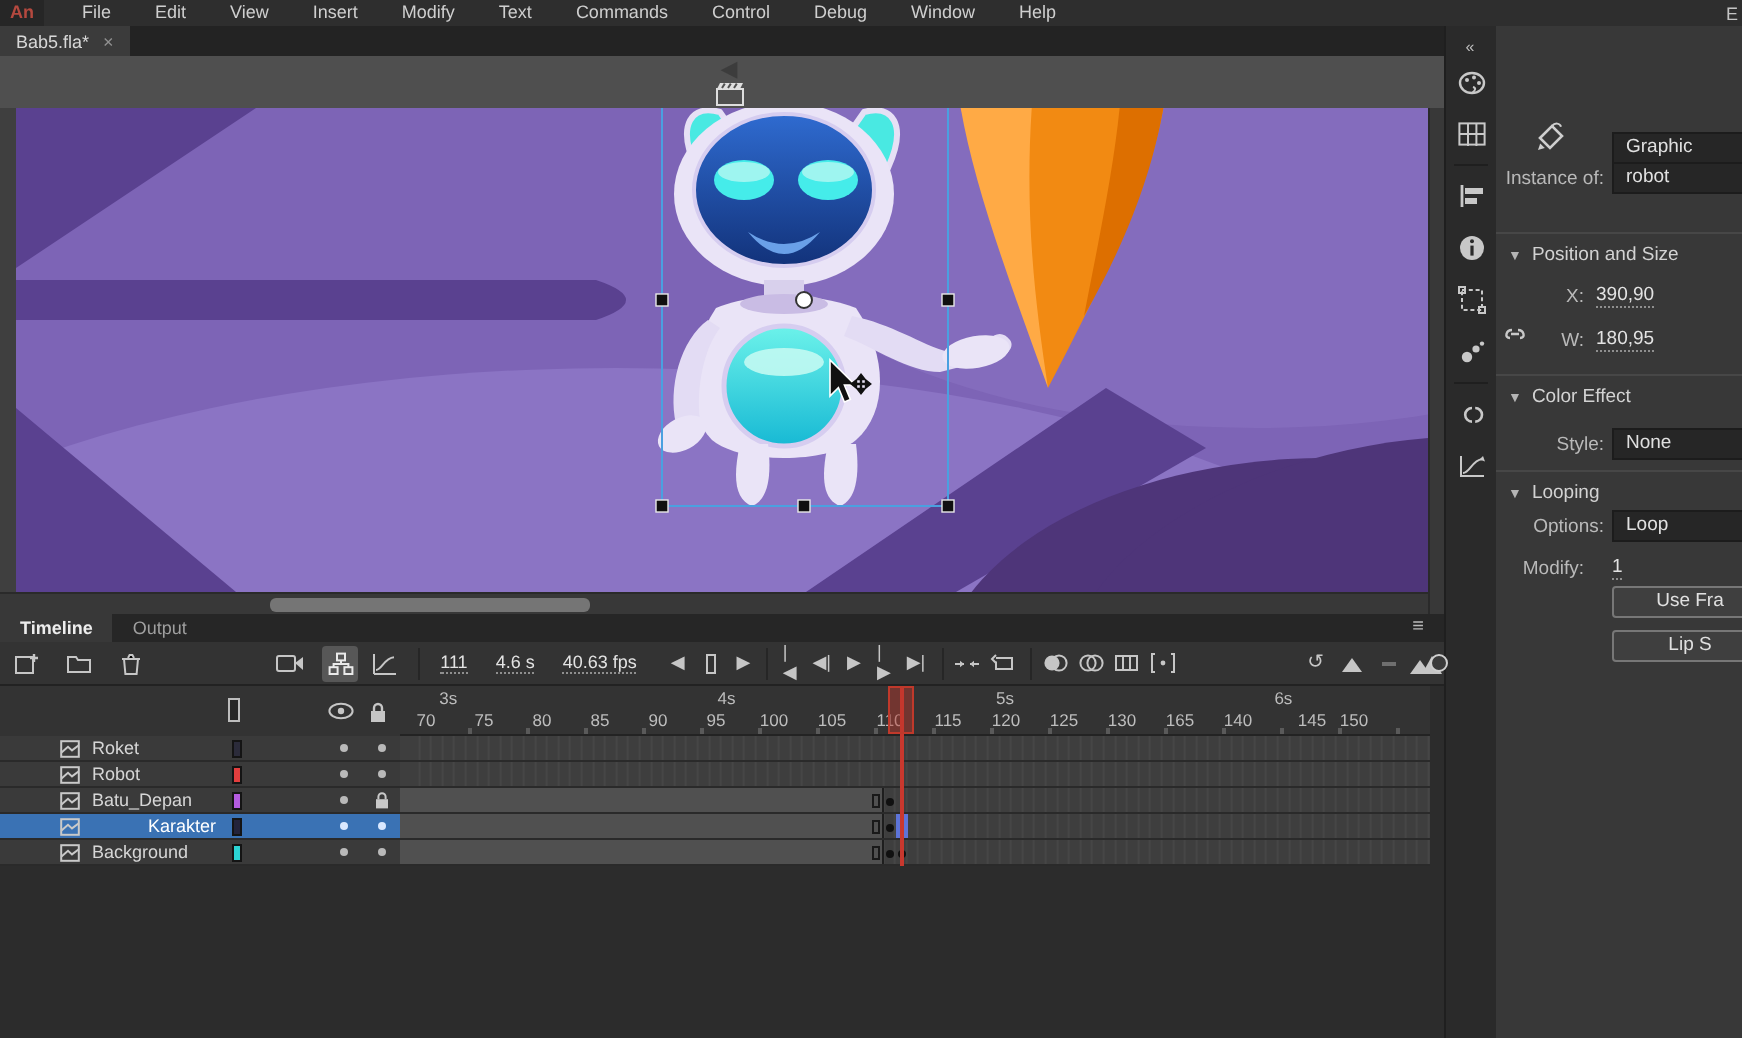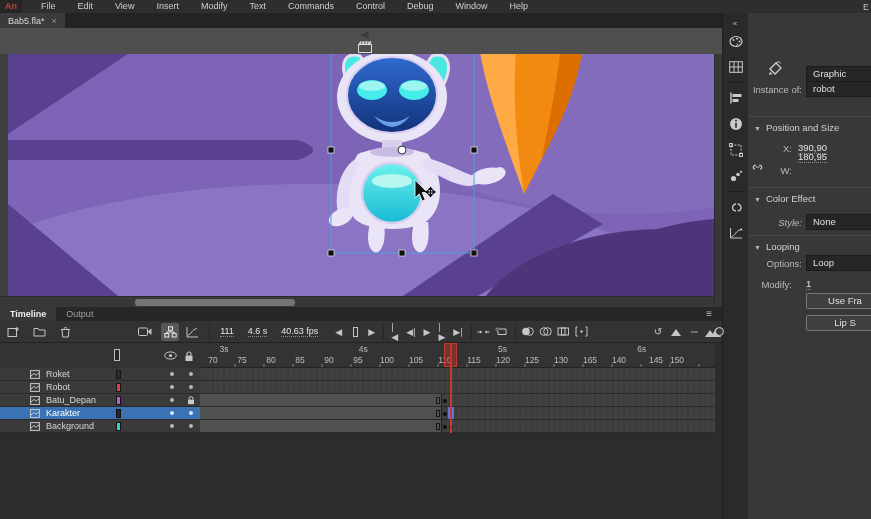--- a/index.html
+++ b/index.html
@@ -346,27 +346,27 @@
     <span class="tri">▼</span><span>Position and Size</span>
   </div>
   <div class="prop-label" style="left:0; top:130px; width:44px;">X:</div>
   <div class="hot" style="left:50px; top:129px;">390,90</div>
   <span class="abs" style="left:3px; top:148px;">
     <svg width="13" height="12" viewBox="0 0 13 12">
         <path d="M5 4 C2 4 1 8 4 8 M8 4 C11 4 12 8 9 8 M4.5 6 H8.5" fill="none" stroke="#c8c8c8" stroke-width="1.2"></path>
       </svg>
   </span>
   <div class="prop-label" style="left:0; top:152px; width:44px;">W:</div>
-  <div class="hot" style="left:50px; top:138px;">180,95</div>
+  <div class="hot" style="left:50px; top:151px;">180,95</div>
 
   <div class="prop-sep" style="top:174px;"></div>
   <div class="section-head" style="left:6px; top:180px;">
     <span class="tri">▼</span><span>Color Effect</span>
   </div>
-  <div class="prop-label" style="left:0; top:204px; width:54px;font-style:italic;">Style:</div>
+  <div class="prop-label" style="left:0; top:204px; width:54px;">Style:</div>
   <div class="prop-field" style="top:201px;">None</div>
 
   <div class="prop-sep" style="top:222px;"></div>
   <div class="section-head" style="left:6px; top:228px;">
     <span class="tri">▼</span><span>Looping</span>
   </div>
   <div class="prop-label" style="left:0; top:245px; width:54px;">Options:</div>
   <div class="prop-field" style="top:242px;">Loop</div>
   <div class="prop-label" style="left:0; top:266px; width:44px;">Modify:</div>
   <div class="hot" style="left:58px; top:265px;">1</div>
@@ -563,21 +563,21 @@
         <div class="layer-name">Batu_Depan</div>
         <div class="layer-swatch" style="background: rgb(180, 91, 224);"></div>
         <div class="layer-dot" style="left: 170px;"></div>
         <div class="layer-lock" style="left: 187px;">
           <svg width="8" height="9" viewBox="0 0 8 9">
             <rect x="1" y="3.6" width="6" height="4.6" fill="#c9c9c9"></rect>
             <path d="M2.2 3.6 V2.4 a1.8 1.8 0 0 1 3.6 0 V3.6" fill="none" stroke="#c9c9c9"></path>
           </svg>
         </div>
       </div>
-      <div class="layer-row selected" style="top: 64px;">
+      <div class="layer-row selected" style="top: 64px; gap: 28px;">
         <div class="layer-icon">
           <svg width="10" height="9" viewBox="0 0 10 9">
             <rect x="0.6" y="0.6" width="8.8" height="7.8" fill="none" stroke="#c9c9c9"></rect>
             <path d="M0.6 6.4 L4 3.4 L6 5.2 L9.4 2.6" fill="none" stroke="#c9c9c9"></path>
           </svg>
         </div>
         <div class="layer-name">Karakter</div>
         <div class="layer-swatch" style="background: rgb(35, 35, 58);"></div>
         <div class="layer-dot" style="left: 170px;"></div>
         <div class="layer-dot" style="left: 189px;"></div>

